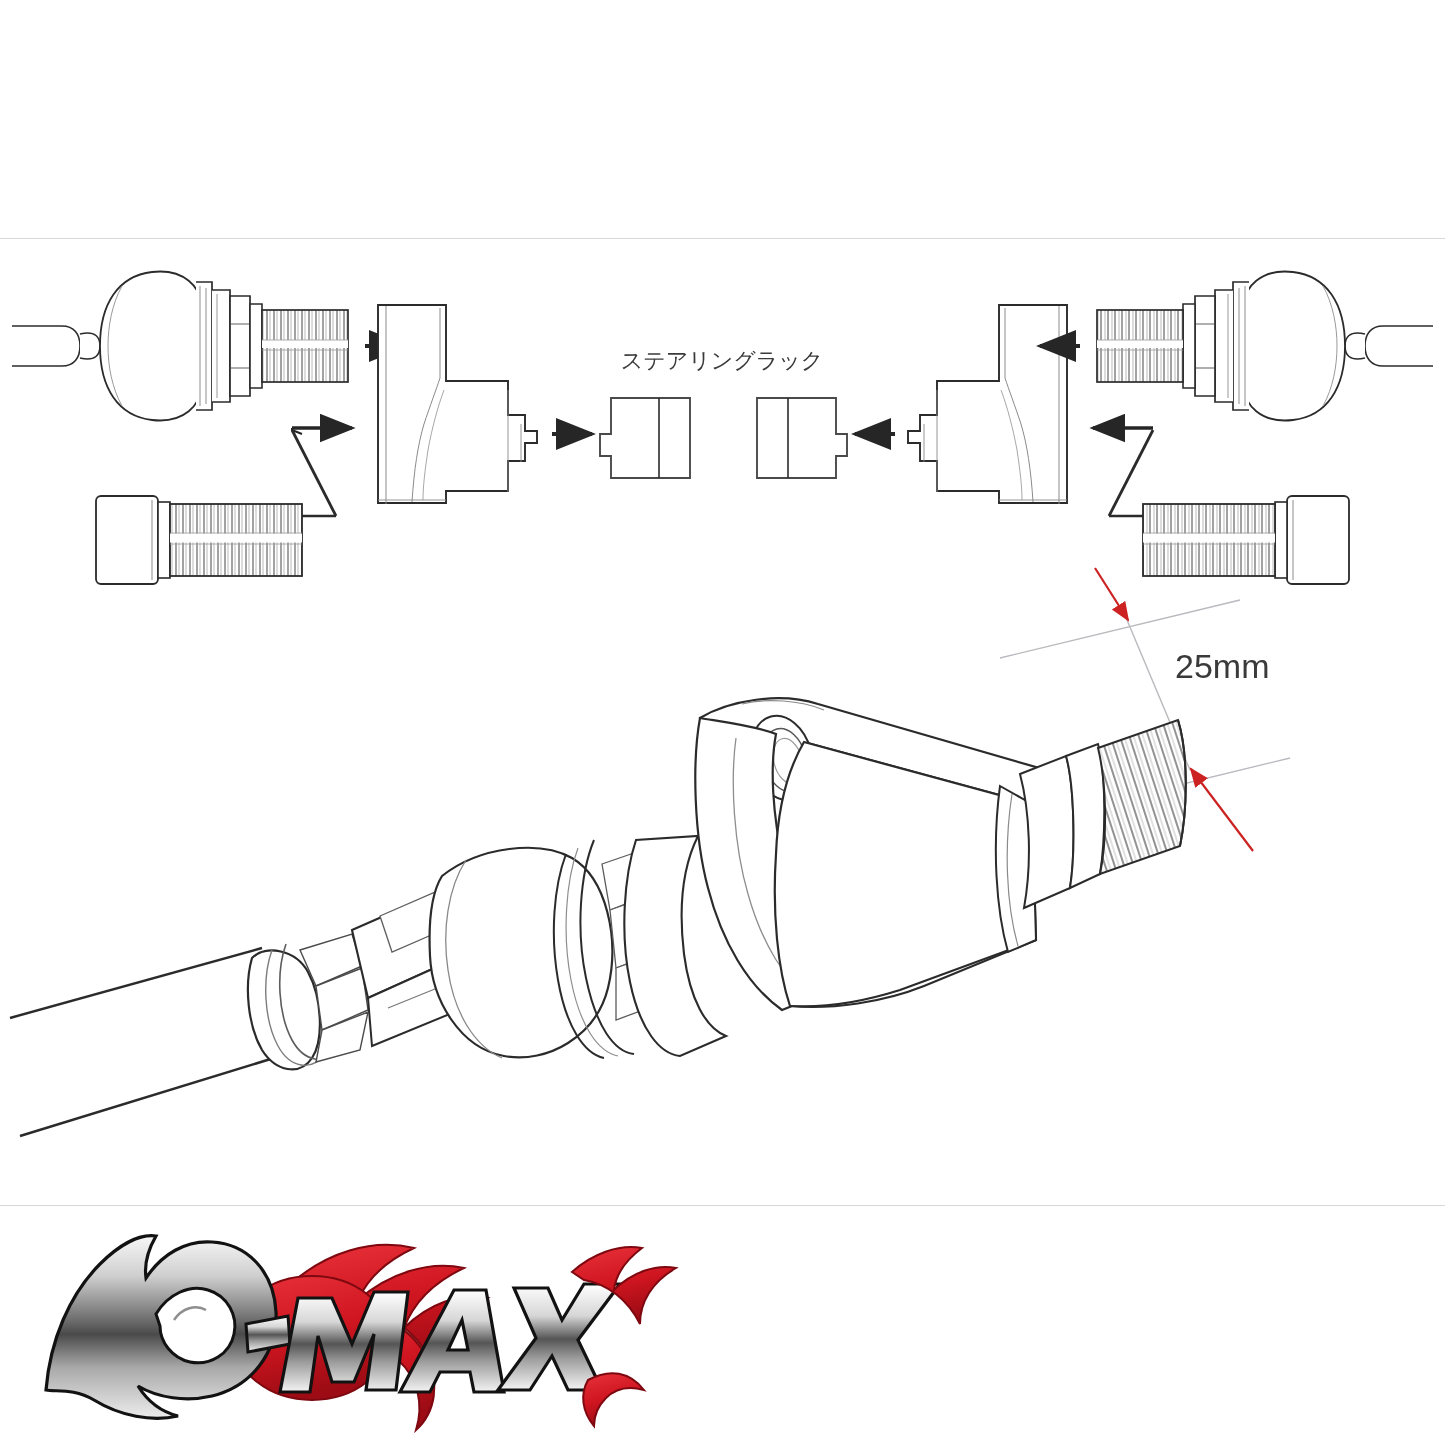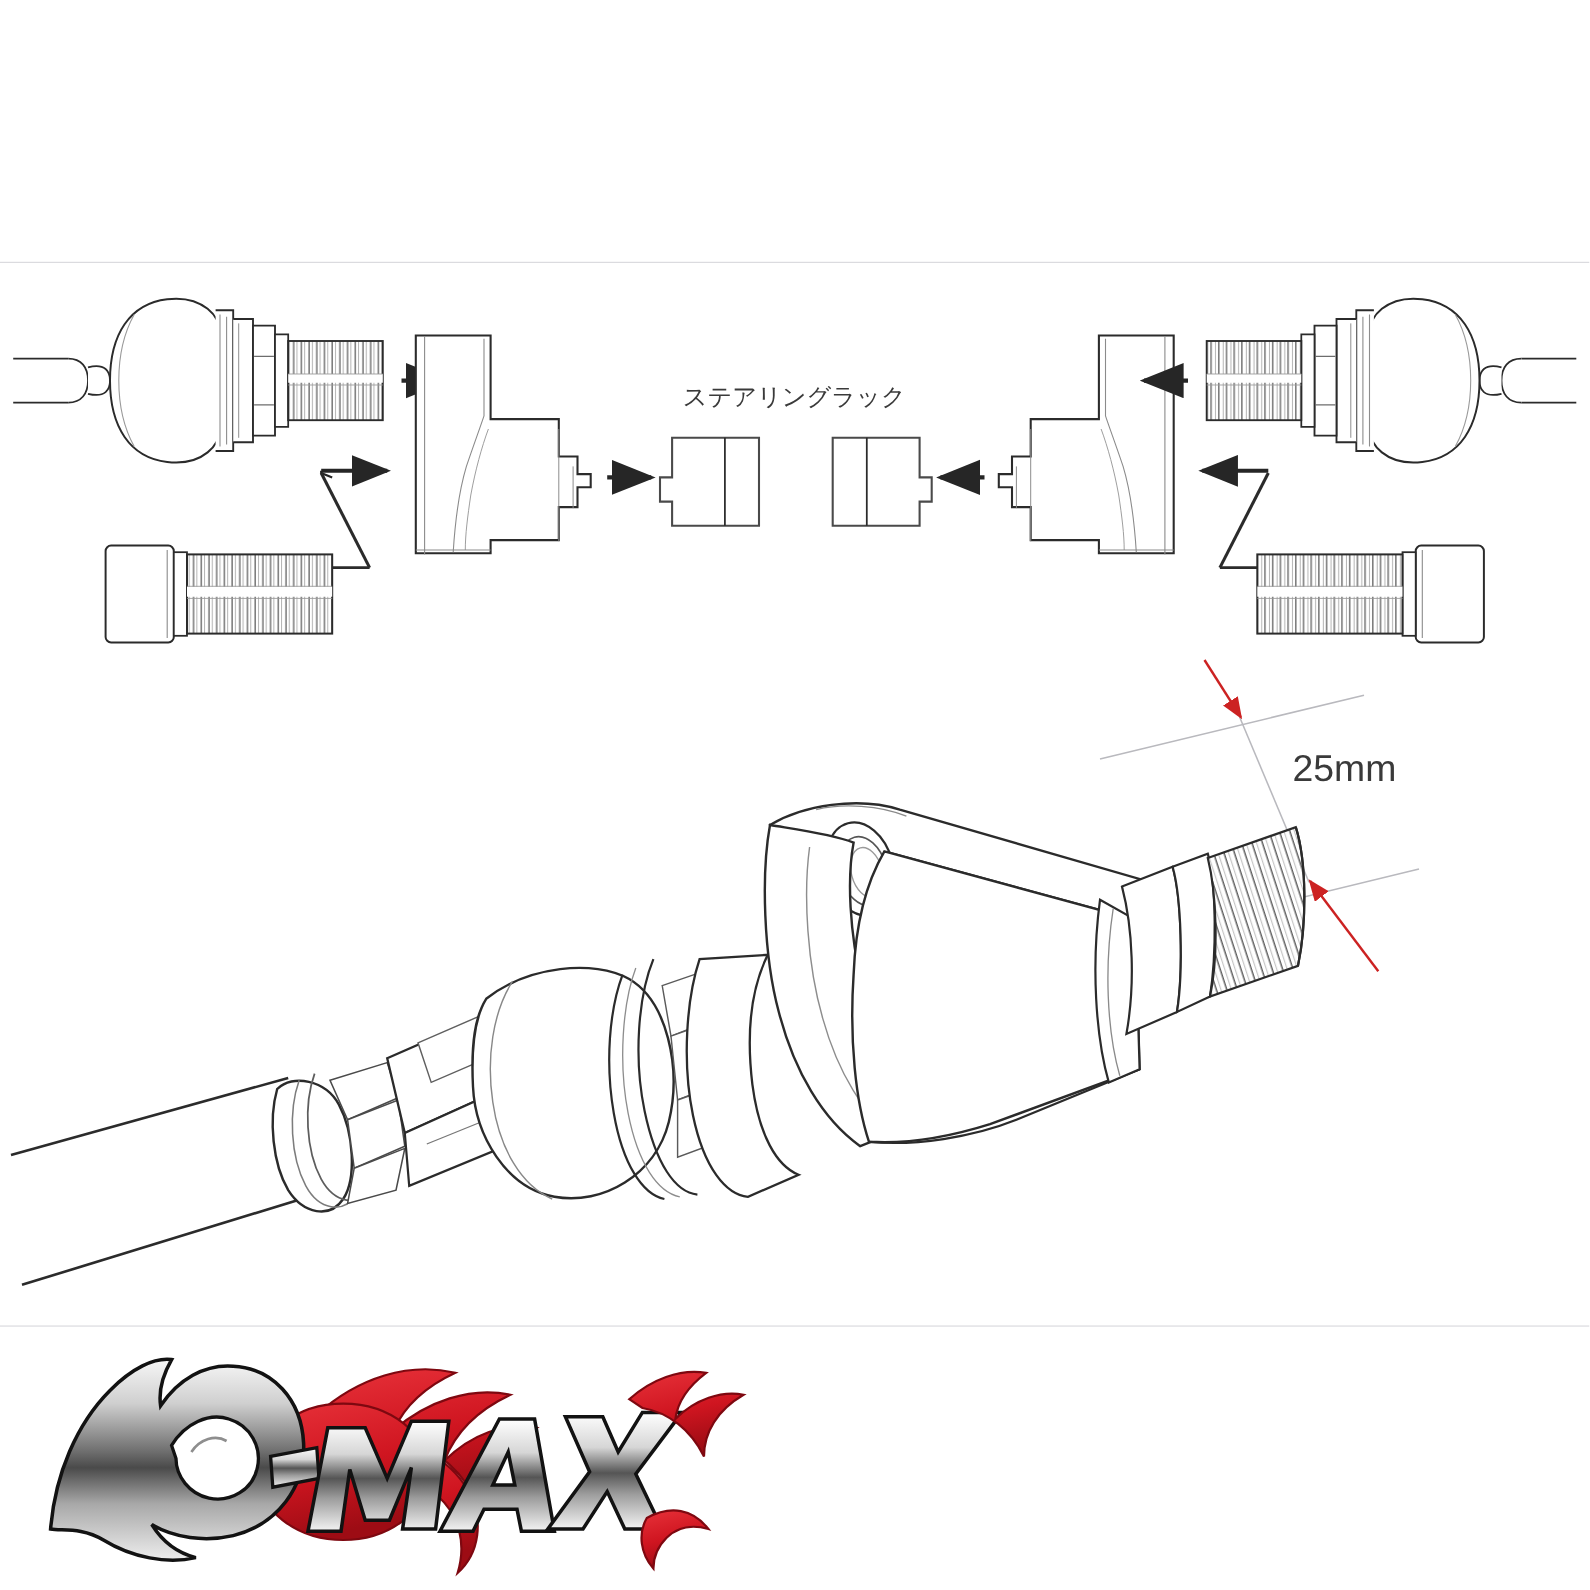--- a/index.html
+++ b/index.html
@@ -7,21 +7,21 @@
     width:1445px;height:1445px;
     font-family:"Liberation Sans","DejaVu Sans",sans-serif;
     overflow:hidden;position:relative;
   }
   .page{position:absolute;inset:0;background:#fff;}
   .divider{position:absolute;left:0;width:100%;height:1px;background:#d8d8dc;}
   #divider-top{top:238px;}
   #divider-bottom{top:1205px;}
   .panel{position:absolute;left:0;width:1445px;}
   #panel-exploded{top:238px;height:400px;}
-  #panel-detail{top:590px;height:615px;}
+  #panel-detail{top:558px;height:615px;}
   #panel-logo{top:1206px;height:239px;}
   svg{display:block;}
   .label-text{
     font-family:"Liberation Sans","DejaVu Sans",sans-serif;
     fill:#3a3a3a;
   }
 </style>
 </head>
 <body>
 

